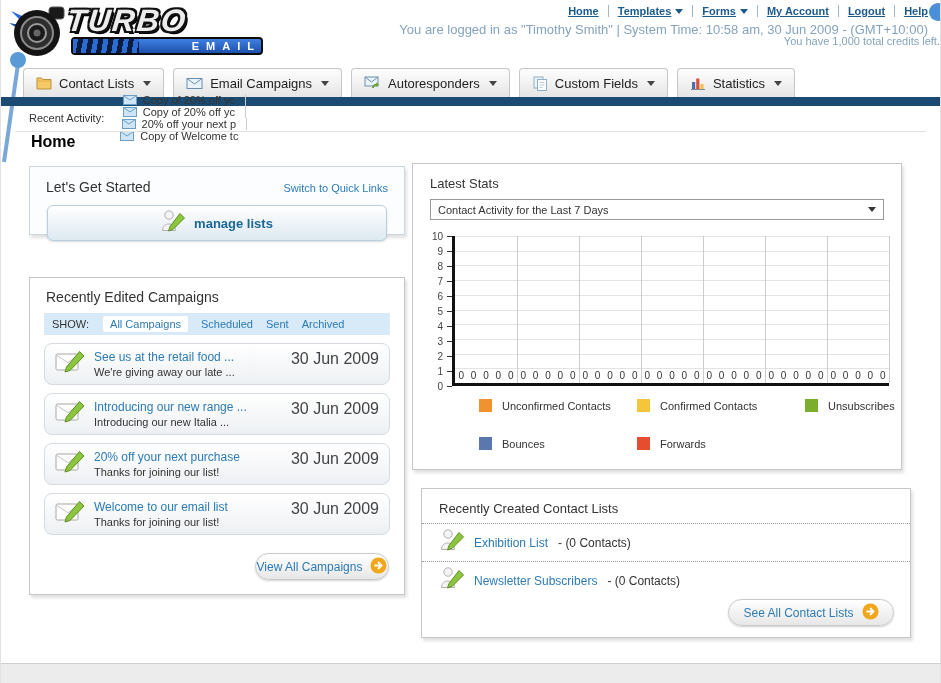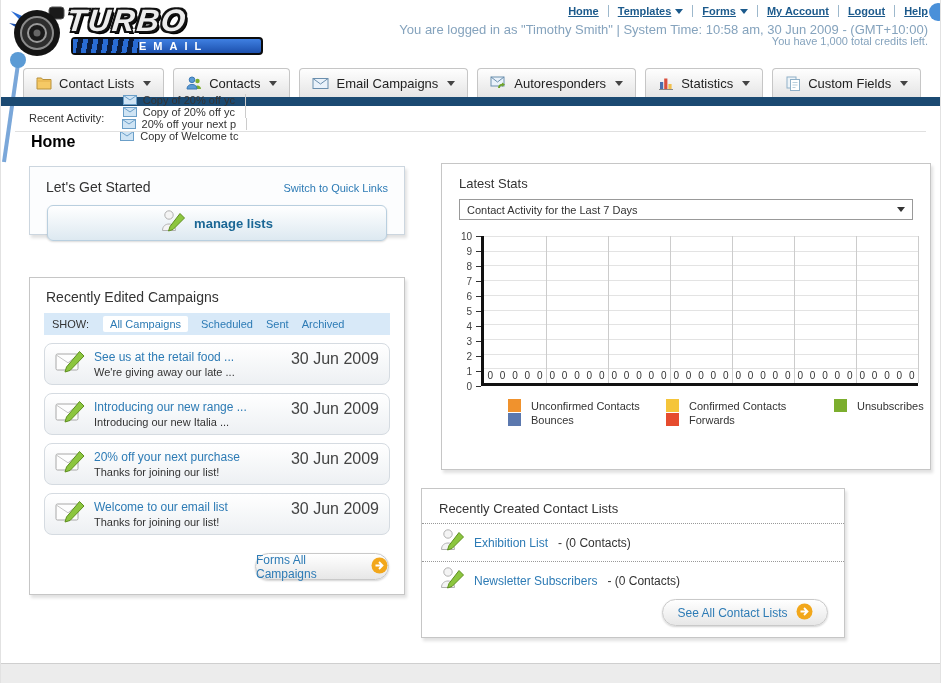--- a/index.html
+++ b/index.html
@@ -5,30 +5,30 @@
   *{box-sizing:border-box;margin:0;padding:0;}
   body{margin:0;background:#f2f2f2;font-family:"Liberation Sans",sans-serif;}
   #page{position:relative;width:941px;height:683px;background:#fff;overflow:hidden;border-left:1px solid #e2e2e2;border-right:1px solid #e2e2e2;}
 
   
   .logo{position:absolute;top:3px;left:8px;width:262px;height:58px;}
   .logo-turbo-text{position:absolute;left:58px;top:0;font-size:31px;font-weight:bold;font-style:italic;letter-spacing:2px;color:#ececec;transform:skewX(-6deg);
     text-shadow:-2px -2px 0 #101010,2px -2px 0 #101010,-2px 2px 0 #101010,2px 2px 0 #101010,3px 3px 0 #000;}
   .logo-email-bar{position:absolute;left:62px;top:34px;width:192px;height:18px;background:linear-gradient(#3f80e2,#1d50ad);border:2px solid #0c0c0c;border-radius:4px;display:flex;align-items:center;}
   .hazard{width:66px;height:100%;background:repeating-linear-gradient(100deg,#2a6cd4 0 5px,#0b1c3c 5px 10px);}
-  .logo-email-text{flex:1;text-align:left;color:#fff;font-weight:bold;font-size:11px;letter-spacing:7px;}
+  .logo-email-text{flex:1;text-align:right;color:#fff;font-weight:bold;font-size:11px;letter-spacing:7px;}
   .pin{position:absolute;left:0;top:48px;}
   .corner-circle{position:absolute;top:3px;right:-7px;width:18px;height:18px;border-radius:50%;background:#4a90d9;}
 
   .hdr-links{position:absolute;top:5px;right:12px;display:flex;align-items:center;font-size:11px;font-weight:bold;}
   .hdr-link{display:flex;align-items:center;gap:4px;color:#1c5a8c;text-decoration:underline;cursor:pointer;padding-right:9px;margin-right:9px;border-right:1px solid #9db8cc;}
   .hdr-link:last-child{border-right:none;margin-right:0;padding-right:0;}
   .caret{display:inline-block;width:0;height:0;border-left:4px solid transparent;border-right:4px solid transparent;border-top:5px solid #1c5a8c;}
   .login-info{position:absolute;top:22px;right:12px;font-size:13px;color:#85a3bd;}
-  .credits-info{position:absolute;top:35px;right:12px;font-size:11px;color:#85a3bd;}
+  .credits-info{position:absolute;top:35px;right:0;font-size:11px;color:#85a3bd;}
 
   
   .tabs{position:absolute;top:68px;left:22px;right:0;height:29px;display:flex;gap:9px;}
   .tab{display:flex;align-items:center;gap:7px;padding:0 12px;background:linear-gradient(#fefefe,#e5e5e5);border:1px solid #c6c6c6;border-bottom:none;border-radius:4px 4px 0 0;font-size:13px;color:#222;cursor:pointer;}
   .tab .caret{border-top-color:#444;margin-left:2px;}
   .navy{position:absolute;top:97px;left:0;width:100%;height:9px;background:#1b4a72;}
 
   
   .activity{position:absolute;top:107px;left:28px;right:14px;height:21px;display:flex;align-items:center;font-size:11px;color:#333;}
   .activity-label{margin-right:16px;}
@@ -56,41 +56,41 @@
   .flink{color:#2d7bb5;cursor:pointer;}
   .flink.active{background:#fff;padding:2px 7px;border-radius:2px;}
   .card{margin:8px 14px;height:42px;border:1px solid #d5dbe1;border-radius:8px;background:linear-gradient(#ffffff,#edf0f3);display:flex;align-items:center;padding:0 10px;position:relative;cursor:pointer;}
   .ctext{margin-left:9px;}
   .ct{font-size:12px;color:#2d7bb5;}
   .cs{font-size:11px;color:#333;margin-top:2px;}
   .cd{position:absolute;right:10px;top:6px;font-size:16px;color:#444;}
   .pill-btn{display:flex;align-items:center;justify-content:center;gap:8px;height:27px;border:1px solid #c9c9c9;border-radius:14px;background:linear-gradient(#ffffff,#e7e7e7);box-shadow:0 1px 2px rgba(0,0,0,0.18);font-size:12px;color:#2d7bb5;cursor:pointer;}
   .view-all{position:absolute;right:15px;bottom:14px;width:134px;}
 
-  .p-stats{top:163px;left:440px;width:490px;height:307px;}
+  .p-stats{top:163px;left:411px;width:490px;height:307px;}
   .p-stats .p-title{font-size:13px;padding:12px 17px 8px;}
   .fake-select{margin:0 17px;height:21px;border:1px solid #999;background:#fff;display:flex;align-items:center;justify-content:space-between;padding:0 7px;font-size:11px;color:#333;cursor:pointer;}
   .fake-select .caret{border-top-color:#333;}
   .chart-wrap{margin:16px 12px 0 14px;}
   .chart-row{display:flex;}
   .yaxis{position:relative;width:25px;height:150px;flex:none;}
   .ytick{position:absolute;right:9px;font-size:10px;color:#444;}
   .ymark{position:absolute;right:0;width:5px;height:1px;background:#333;}
   .plot{position:relative;flex:1;height:150px;border-left:3px solid #111;border-bottom:3px solid #111;}
   .gline{position:absolute;left:0;right:0;height:1px;background:#e3e3e3;}
   .vline{position:absolute;top:0;bottom:0;width:1px;background:#ccc;}
   .val0{position:absolute;bottom:2px;transform:translateX(-50%);font-size:10px;color:#333;}
   .xaxis{display:flex;margin-left:28px;}
   .xcell{flex:1;text-align:center;font-size:11px;color:#555;position:relative;padding-top:7px;}
   .xtick{position:absolute;top:0;left:50%;width:1px;height:5px;background:#555;}
-  .legend{margin:13px 0 0 66px;display:grid;grid-template-columns:158px 168px auto;row-gap:1px;}
+  .legend{margin:13px 0 0 66px;display:grid;grid-template-columns:158px 168px auto;row-gap:25px;}
   .leg-item{display:flex;align-items:center;gap:10px;font-size:11px;color:#333;}
   .swatch{width:13px;height:13px;flex:none;}
 
-  .p-lists{top:488px;left:420px;width:424px;height:150px;}
+  .p-lists{top:488px;left:420px;width:490px;height:150px;}
   .p-lists .p-title{font-size:13px;padding:12px 17px 7px;}
   .litem{display:flex;align-items:center;gap:10px;padding:4px 0 4px 18px;border-top:1px dotted #999;font-size:12px;}
   .lname{color:#2d7bb5;cursor:pointer;}
   .ldetail{color:#333;}
   .see-all{position:absolute;right:16px;bottom:11px;width:166px;}
 
   .footer{position:absolute;left:0;right:0;bottom:0;height:20px;background:#ececec;border-top:1px solid #cfcfcf;}
 </style>
 </head>
 <body>
@@ -152,30 +152,20 @@
   <div class="tabs">
   <div class="tab">
   <svg width="16" height="16" viewBox="0 0 16 16">
           <path d="M1 4.5V3h4.5l1.2 1.5H15V14H1z" fill="#F5C965" stroke="#B8913C"></path>
           <path d="M1 6h14" stroke="#E3AF4A"></path>
         </svg>
 <span>Contact Lists</span>
         <span class="caret"></span>
       </div>
 
-  <div class="tab">
-  <svg width="16" height="16" viewBox="0 0 16 16">
-          <circle cx="11.5" cy="6" r="2.2" fill="#7CAE2E"></circle>
-          <path d="M8 14c0-2.4 1.6-3.6 3.5-3.6S15 11.6 15 14z" fill="#7CAE2E"></path>
-          <circle cx="6" cy="4.8" r="2.8" fill="#5B9BD5" stroke="#3A78B5"></circle>
-          <path d="M1 14c0-3 2.2-4.6 5-4.6s5 1.6 5 4.6z" fill="#5B9BD5" stroke="#3A78B5"></path>
-        </svg>
-<span>Contacts</span>
-        <span class="caret"></span>
-      </div>
 
   <div class="tab">
   <svg width="17" height="13" viewBox="0 0 17 13">
           <rect x="1" y="1.5" width="15" height="10" fill="#eaf2fa" stroke="#6b8fae"></rect>
           <path d="M1 1.5l7.5 5.5L16 1.5" fill="none" stroke="#6b8fae"></path>
         </svg>
 <span>Email Campaigns</span>
         <span class="caret"></span>
       </div>
 
@@ -185,36 +175,36 @@
           <path d="M1 1l6.5 5L14 1" fill="none" stroke="#6b8fae"></path>
           <path d="M9 12c0-2.5 2-3.7 4-3.2" fill="none" stroke="#6FA32B" stroke-width="2"></path>
           <path d="M12 6.5l3 2-2.8 2.2z" fill="#6FA32B"></path>
         </svg>
 <span>Autoresponders</span>
         <span class="caret"></span>
       </div>
 
   <div class="tab">
   <svg width="16" height="16" viewBox="0 0 16 16">
+          <rect x="2" y="2" width="9" height="11" fill="#eef4f8" stroke="#8fb0c8"></rect>
+          <rect x="5.5" y="4.5" width="9" height="11" fill="#fff" stroke="#8fb0c8"></rect>
+          <path d="M7.5 7.5h5M7.5 10h5M7.5 12.5h3" stroke="#b9cfdd"></path>
+        </svg>
+<span>Custom Fields</span>
+        <span class="caret"></span>
+      </div>
+
+  <div class="tab">
+  <svg width="16" height="16" viewBox="0 0 16 16">
           <rect x="2" y="7" width="3.2" height="7" fill="#4A6FAE"></rect>
           <rect x="6.2" y="3.5" width="3.2" height="10.5" fill="#D94F3D"></rect>
           <rect x="10.4" y="9" width="3.2" height="5" fill="#F2C14E"></rect>
           <path d="M1 14.5h14" stroke="#888"></path>
         </svg>
 <span>Statistics</span>
-        <span class="caret"></span>
-      </div>
-
-  <div class="tab">
-  <svg width="16" height="16" viewBox="0 0 16 16">
-          <rect x="2" y="2" width="9" height="11" fill="#eef4f8" stroke="#8fb0c8"></rect>
-          <rect x="5.5" y="4.5" width="9" height="11" fill="#fff" stroke="#8fb0c8"></rect>
-          <path d="M7.5 7.5h5M7.5 10h5M7.5 12.5h3" stroke="#b9cfdd"></path>
-        </svg>
-<span>Custom Fields</span>
         <span class="caret"></span>
       </div>
 </div>
   <div class="navy"></div>
 
   <div class="activity">
     <span class="activity-label">Recent Activity:</span>
     <span class="act-items">
   <span class="act-item">
           <svg width="14" height="10" viewBox="0 0 14 10">
@@ -340,21 +330,21 @@
             </svg>
 </span>
     <span class="ctext">
       <div class="ct">Welcome to our email list</div>
       <div class="cs">Thanks for joining our list!</div>
     </span>
     <span class="cd">30 Jun 2009</span>
   </div>
 </div>
     <div class="pill-btn view-all">
-      <span>Forms All Campaigns</span>
+      <span>View All Campaigns</span>
       <span class="arrow-slot">
   <svg width="17" height="17" viewBox="0 0 17 17">
             <circle cx="8.5" cy="8.5" r="8" fill="#F2A71B"></circle>
             <path d="M4.5 8.5h6M8 5l3.5 3.5L8 12" fill="none" stroke="#fff" stroke-width="1.8"></path>
           </svg>
 </span>
     </div>
   </div>
 
   <div class="panel p-stats">

